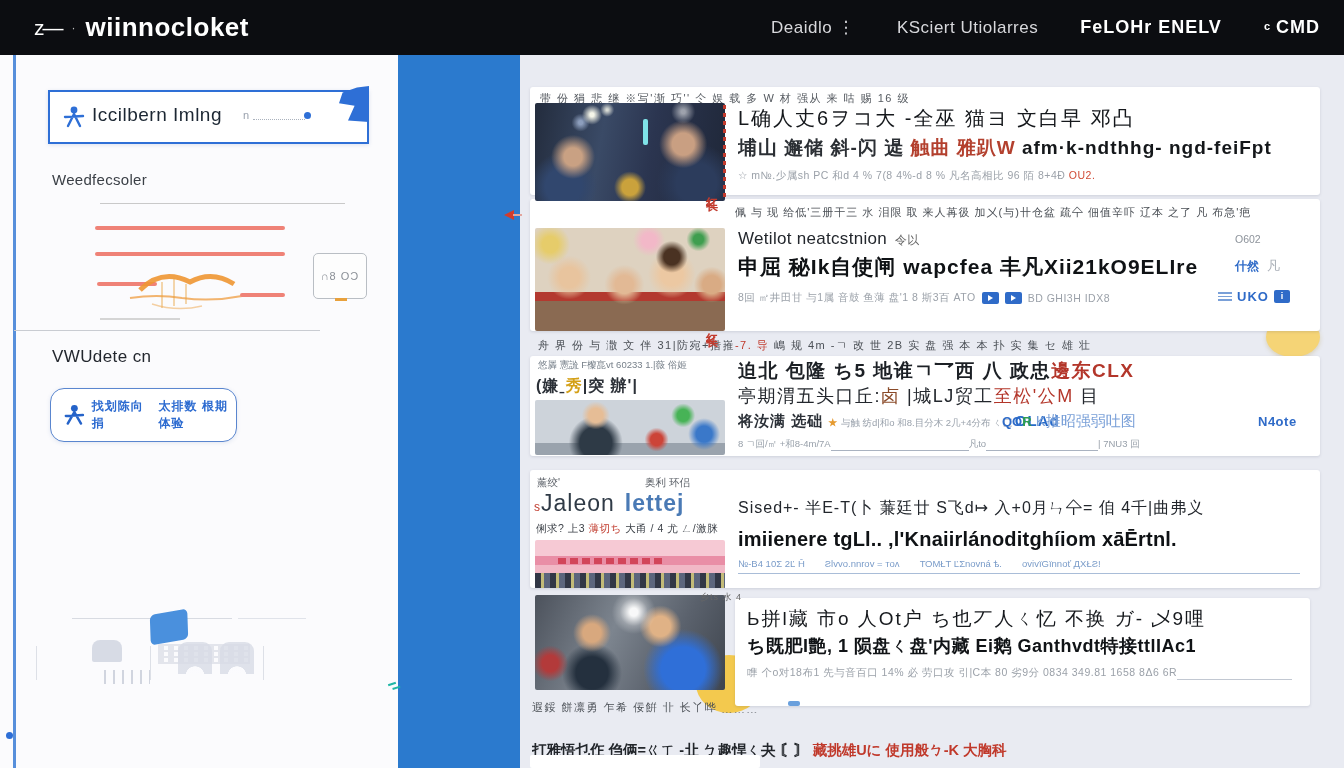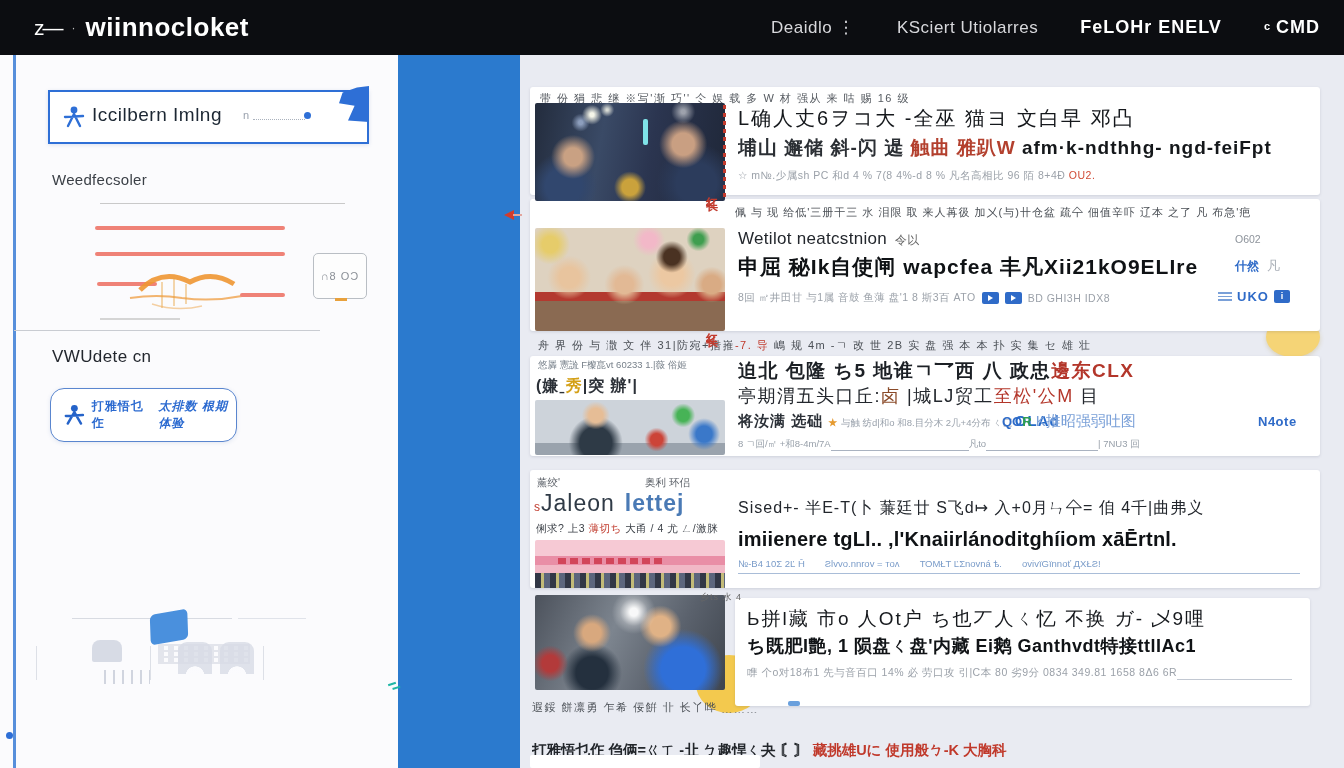--- a/index.html
+++ b/index.html
@@ -43,21 +43,21 @@
   .stat-box{position:absolute;left:313px;top:198px;width:52px;height:44px;background:#fdfdfd;
             border:1.5px solid #b9bec4;border-radius:5px;display:flex;align-items:center;justify-content:center;
             font-size:11px;color:#8a8f96;letter-spacing:1px;}
   .stat-tick{position:absolute;left:335px;top:243px;width:12px;height:3px;background:#e8a13c;}
   .s-div2{position:absolute;left:14px;top:275px;width:306px;border-top:1px solid #c9ccd2;}
   .s-label2{position:absolute;left:52px;top:292px;font-size:17px;color:#23272e;letter-spacing:.4px;}
   .cta{position:absolute;left:50px;top:333px;width:185px;height:52px;background:#fff;border:1.6px solid #5a86cf;
        border-radius:14px;box-shadow:0 1px 4px rgba(40,80,160,.12);display:flex;align-items:center;cursor:pointer;}
   .cta svg{margin:0 6px 0 12px;}
   .cta-a,.cta-b{font-size:12px;font-weight:bold;color:#2b6ad0;letter-spacing:1px;}
-  .cta-b{margin-left:14px;font-style:italic;}
+  .cta-b{margin-left:14px;}
   .sk-line{position:absolute;left:72px;top:563px;width:160px;border-top:1px solid #d8dbe2;}
   .sk-line2{position:absolute;left:238px;top:563px;width:68px;border-top:1px solid #e0e3ea;}
   .blue-quad{position:absolute;left:150px;top:557px;width:38px;height:30px;background:#4a90dd;
              border-radius:5px;transform:rotate(-10deg) skewX(-8deg);}
   .sketch{position:absolute;left:30px;top:583px;width:235px;height:50px;opacity:.75;}
   .sk-v{position:absolute;width:1px;height:34px;top:8px;background:#d3d7e0;}
   .sk-bars{position:absolute;left:74px;bottom:4px;width:46px;height:14px;
            background:repeating-linear-gradient(90deg,#c3c9d6 0 2px,transparent 2px 9px);}
   .sk-head{position:absolute;left:62px;top:2px;width:30px;height:22px;background:#ccd1de;border-radius:8px 8px 2px 2px;}
   .sk-hatch{position:absolute;left:128px;top:6px;width:92px;height:20px;opacity:.65;
@@ -262,21 +262,21 @@
     <div class="stat-tick"></div>
 
     <div class="s-div2"></div>
     <div class="s-label2">VWUdete cn</div>
 
     <div class="cta">
       <svg width="28" height="30" viewBox="0 0 24 26">
           <circle cx="12" cy="6" r="3.6" fill="#2563c9"></circle>
           <path d="M12 10 L5 22 M12 10 L19 22 M3 14 L21 13" stroke="#2563c9" stroke-width="2.6" fill="none" stroke-linecap="round"></path>
         </svg>
-      <span class="cta-a">打雅悟乜㑅</span>
+      <span class="cta-a">找划陈向捐</span>
       <span class="cta-b">太排数 根期体验</span>
     </div>
 
     <div class="sk-line"></div>
     <div class="sk-line2"></div>
     <div class="blue-quad"></div>
     <div class="sketch">
       <div class="sk-v" style="left:6px;"></div>
       <div class="sk-v" style="left:120px;"></div>
       <div class="sk-v" style="left:233px;"></div>

